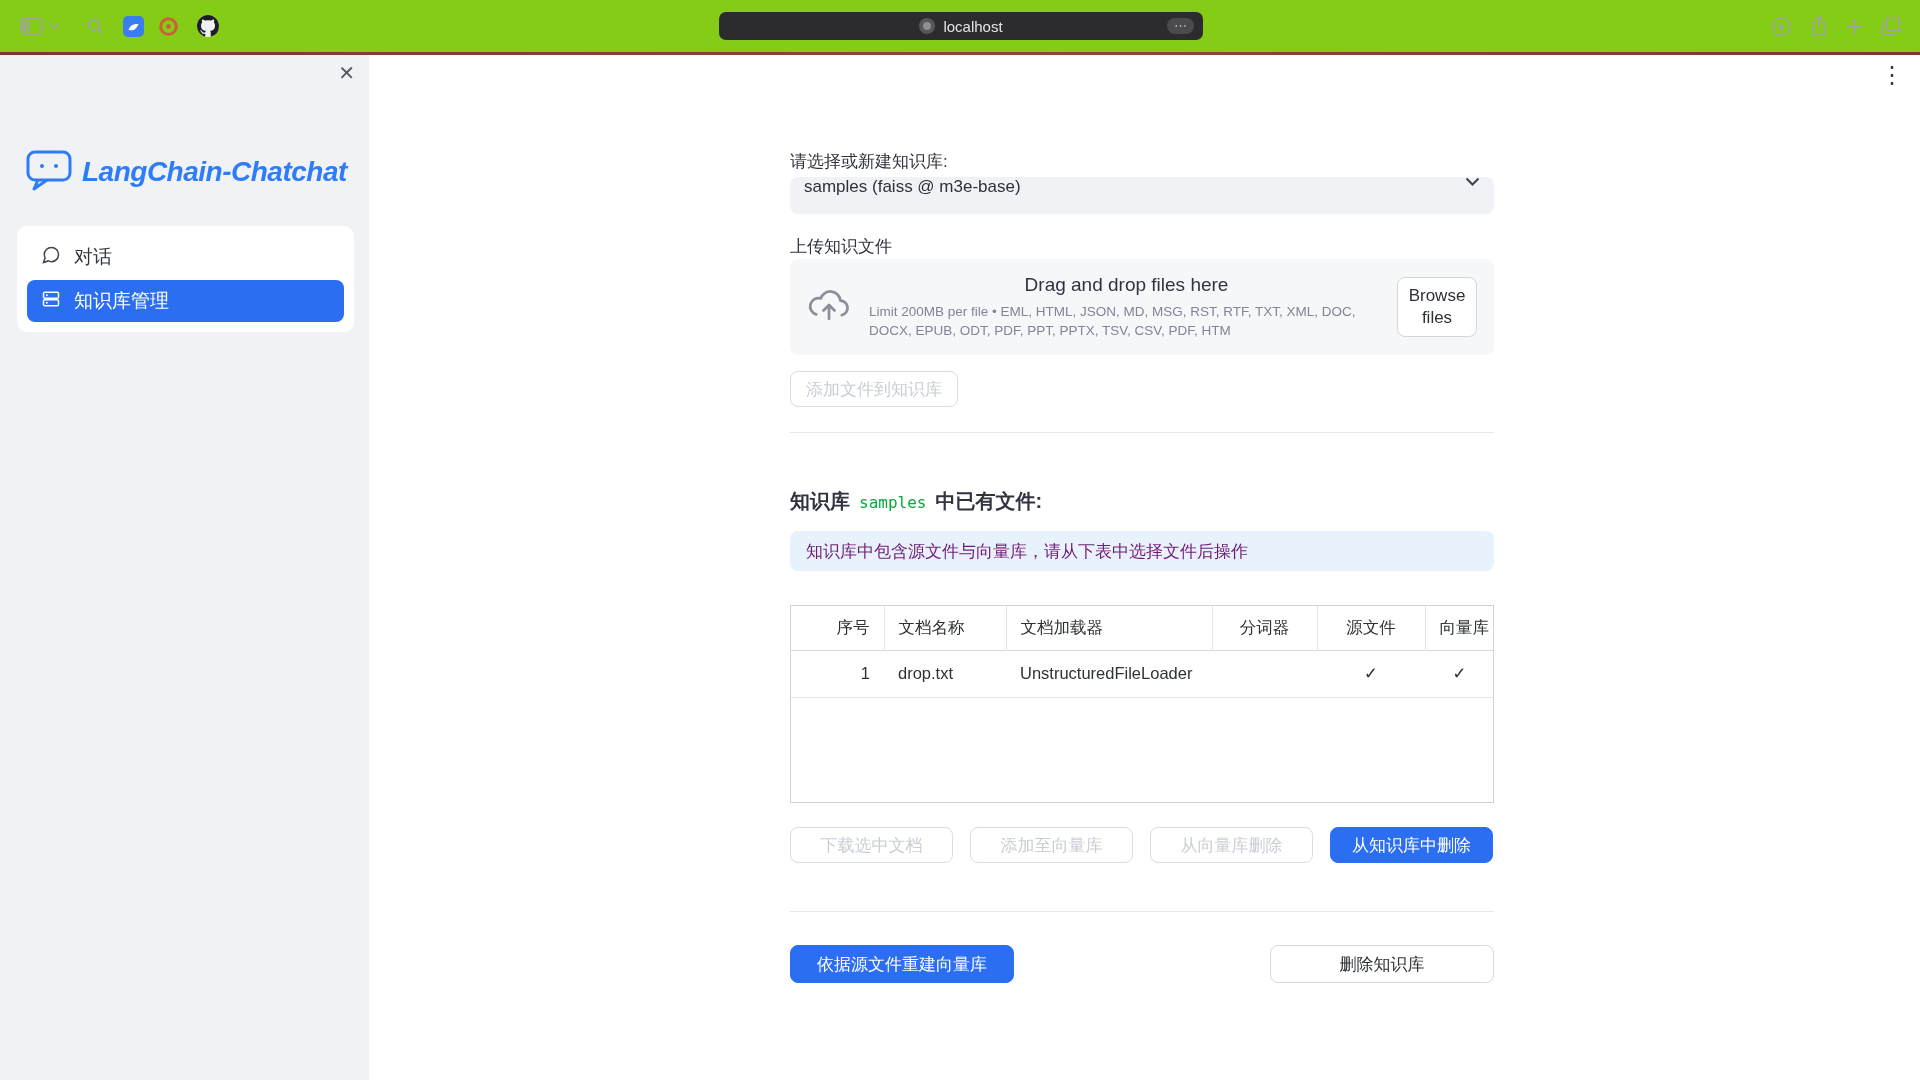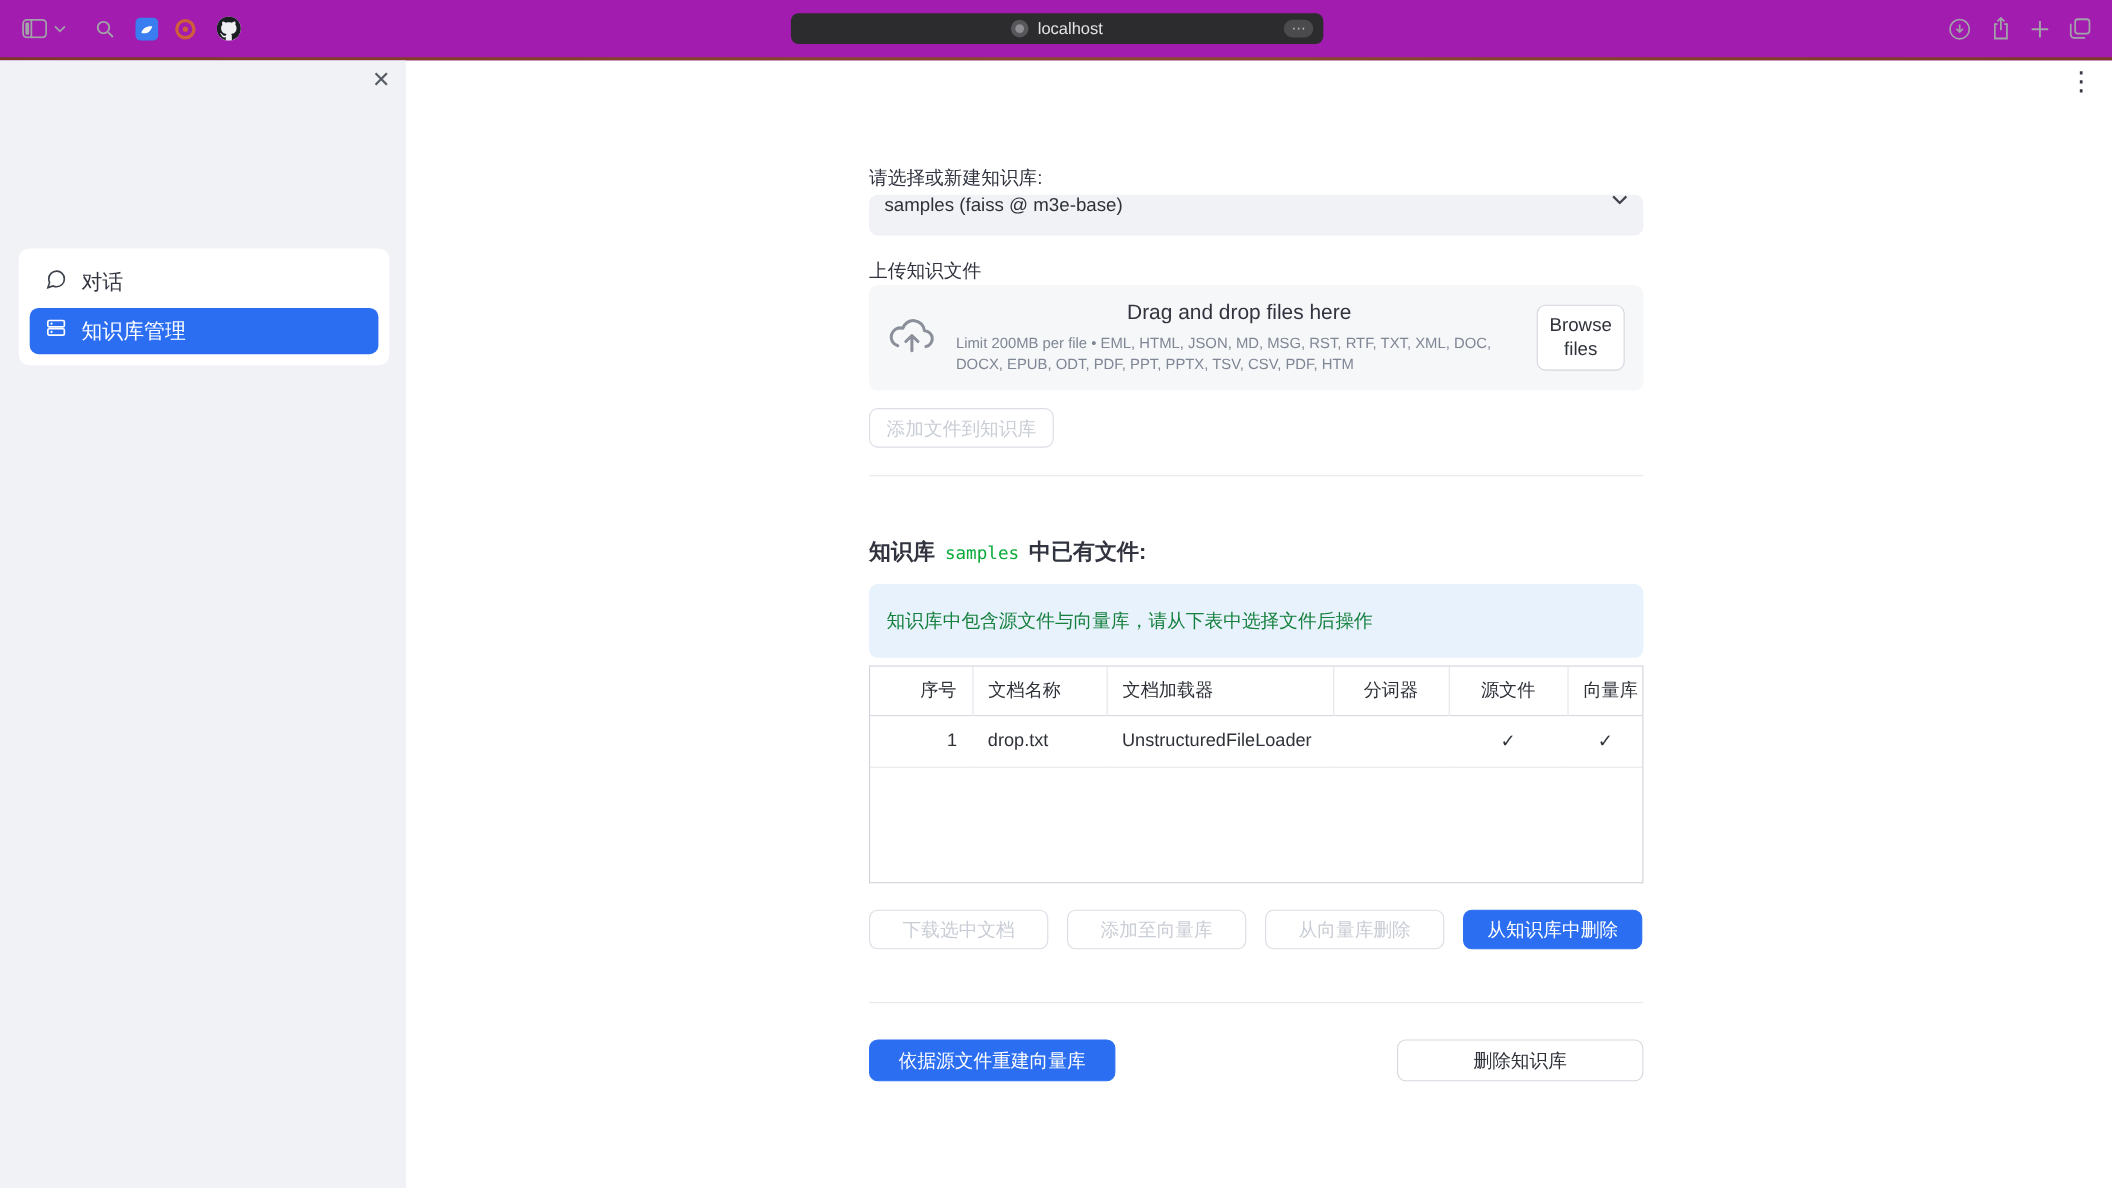--- a/index.html
+++ b/index.html
@@ -1,20 +1,20 @@
 <!DOCTYPE html>
 <html><head>
 <meta charset="utf-8">
 <style>
   *{box-sizing:border-box;margin:0;padding:0}
   html,body{width:1920px;height:1080px;overflow:hidden;background:#fff;
     font-family:"Liberation Sans","DejaVu Sans",sans-serif;}
 
   
-  .toolbar{position:absolute;left:0;top:0;width:1920px;height:63px;background:#a21caf;}
+  .toolbar{position:absolute;left:0;top:0;width:1920px;height:63px;background:#84cc16;}
   .tb-left{position:absolute;left:20px;top:0;height:52px;display:flex;align-items:center;}
   .tb-right{position:absolute;right:19px;top:0;height:52px;display:flex;align-items:center;gap:18px;}
   .tb-icon{display:flex;align-items:center;justify-content:center;cursor:pointer;}
   .addr{position:absolute;left:719px;top:12px;width:484px;height:28px;background:#2c2c2e;
     border-radius:7px;display:flex;align-items:center;justify-content:center;gap:8px;cursor:pointer;}
   .addr-text{color:#e4e4e6;font-size:15px;}
   .addr-pill{position:absolute;right:9px;top:6px;width:27px;height:16px;border-radius:9px;
     background:#4b4b4e;color:#b9b9be;font-size:13px;line-height:15px;text-align:center;cursor:pointer;}
   .favicon{width:16px;height:16px;border-radius:50%;background:#57575b;position:relative;flex:none;}
   .favicon:after{content:"";position:absolute;left:4px;top:4px;width:8px;height:8px;border-radius:50%;background:#8e8e93;}
@@ -58,22 +58,22 @@
   .btn.secondary{background:#fff;border:1px solid #d5d8df;color:#2e3138;}
   .add-btn{position:absolute;left:0;top:316px;height:36px;padding:0 15px;display:inline-flex;}
 
   .divider{position:absolute;left:0;width:704px;height:1px;background:#e6e7eb;}
   .divider.d1{top:377px;} .divider.d2{top:856px;}
 
   .files-heading{position:absolute;left:0;top:433px;font-size:20px;font-weight:bold;color:#31333f;
     display:flex;align-items:baseline;gap:9px;white-space:nowrap;}
   .code{font-family:"DejaVu Sans Mono","Liberation Mono",monospace;font-size:16px;color:#09ab3b;font-weight:400;}
 
-  .info-box{position:absolute;left:0;top:476px;width:704px;height:67px;background:#e8f2fc;border-radius:8px;
-    display:flex;align-items:center;padding:0 16px;font-size:17px;color:#15803d;}
+  .info-box{position:absolute;left:0;top:476px;width:704px;height:40px;background:#e8f2fc;border-radius:8px;
+    display:flex;align-items:center;padding:0 16px;font-size:17px;color:#701a75;}
 
   .kb-table{position:absolute;left:0;top:550px;width:704px;height:198px;border:1px solid #cfd3da;background:#fff;overflow:hidden;}
   .kb-table table{border-collapse:collapse;width:100%;table-layout:fixed;font-size:16.5px;color:#2e3138;}
   .kb-table th{font-weight:400;height:44px;}
   .kb-table th:not(:first-child){border-left:1px solid #e2e4e9;}
   .kb-table thead tr{border-bottom:1px solid #d6d9df;}
   .kb-table tbody tr{border-bottom:1px solid #e4e6ea;height:47px;cursor:pointer;}
   .kb-table th,.kb-table td{padding:0 14px;overflow:hidden;white-space:nowrap;}
   .ta-r{text-align:right}.ta-l{text-align:left}.ta-c{text-align:center}
 
@@ -161,20 +161,31 @@
 
 <div class="decor"></div>
 
 <div class="app">
 
   <span class="menu-dots">⋮</span>
 
   <div class="sidebar">
     <span class="close-x">✕</span>
 
+    <div class="logo">
+      <span>
+        <svg width="46" height="42" viewBox="0 0 46 42" fill="none" stroke="#2e7cf6" stroke-width="3" stroke-linejoin="round">
+          <rect x="2" y="3" width="42" height="28" rx="7"></rect>
+          <path d="M12 31 L8 40 L21 31"></path>
+          <circle cx="16" cy="17" r="2" fill="#2e7cf6" stroke="none"></circle>
+          <circle cx="30" cy="17" r="2" fill="#2e7cf6" stroke="none"></circle>
+        </svg>
+      </span>
+      <span class="logo-text">LangChain-Chatchat</span>
+    </div>
 
     <div class="nav-card">
       <div class="nav-item">
         <span>
           <svg width="20" height="20" viewBox="0 0 24 24" fill="none" stroke="#3f434e" stroke-width="1.8">
             <path d="M21 11.5a8.38 8.38 0 0 1-8.5 8.5 8.5 8.5 0 0 1-3.8-.9L3 21l1.9-5.7a8.38 8.38 0 0 1-.9-3.8 8.5 8.5 0 0 1 8.5-8.5 8.38 8.38 0 0 1 8.5 8.5z"></path>
           </svg>
         </span>
         <span>对话</span>
       </div>

